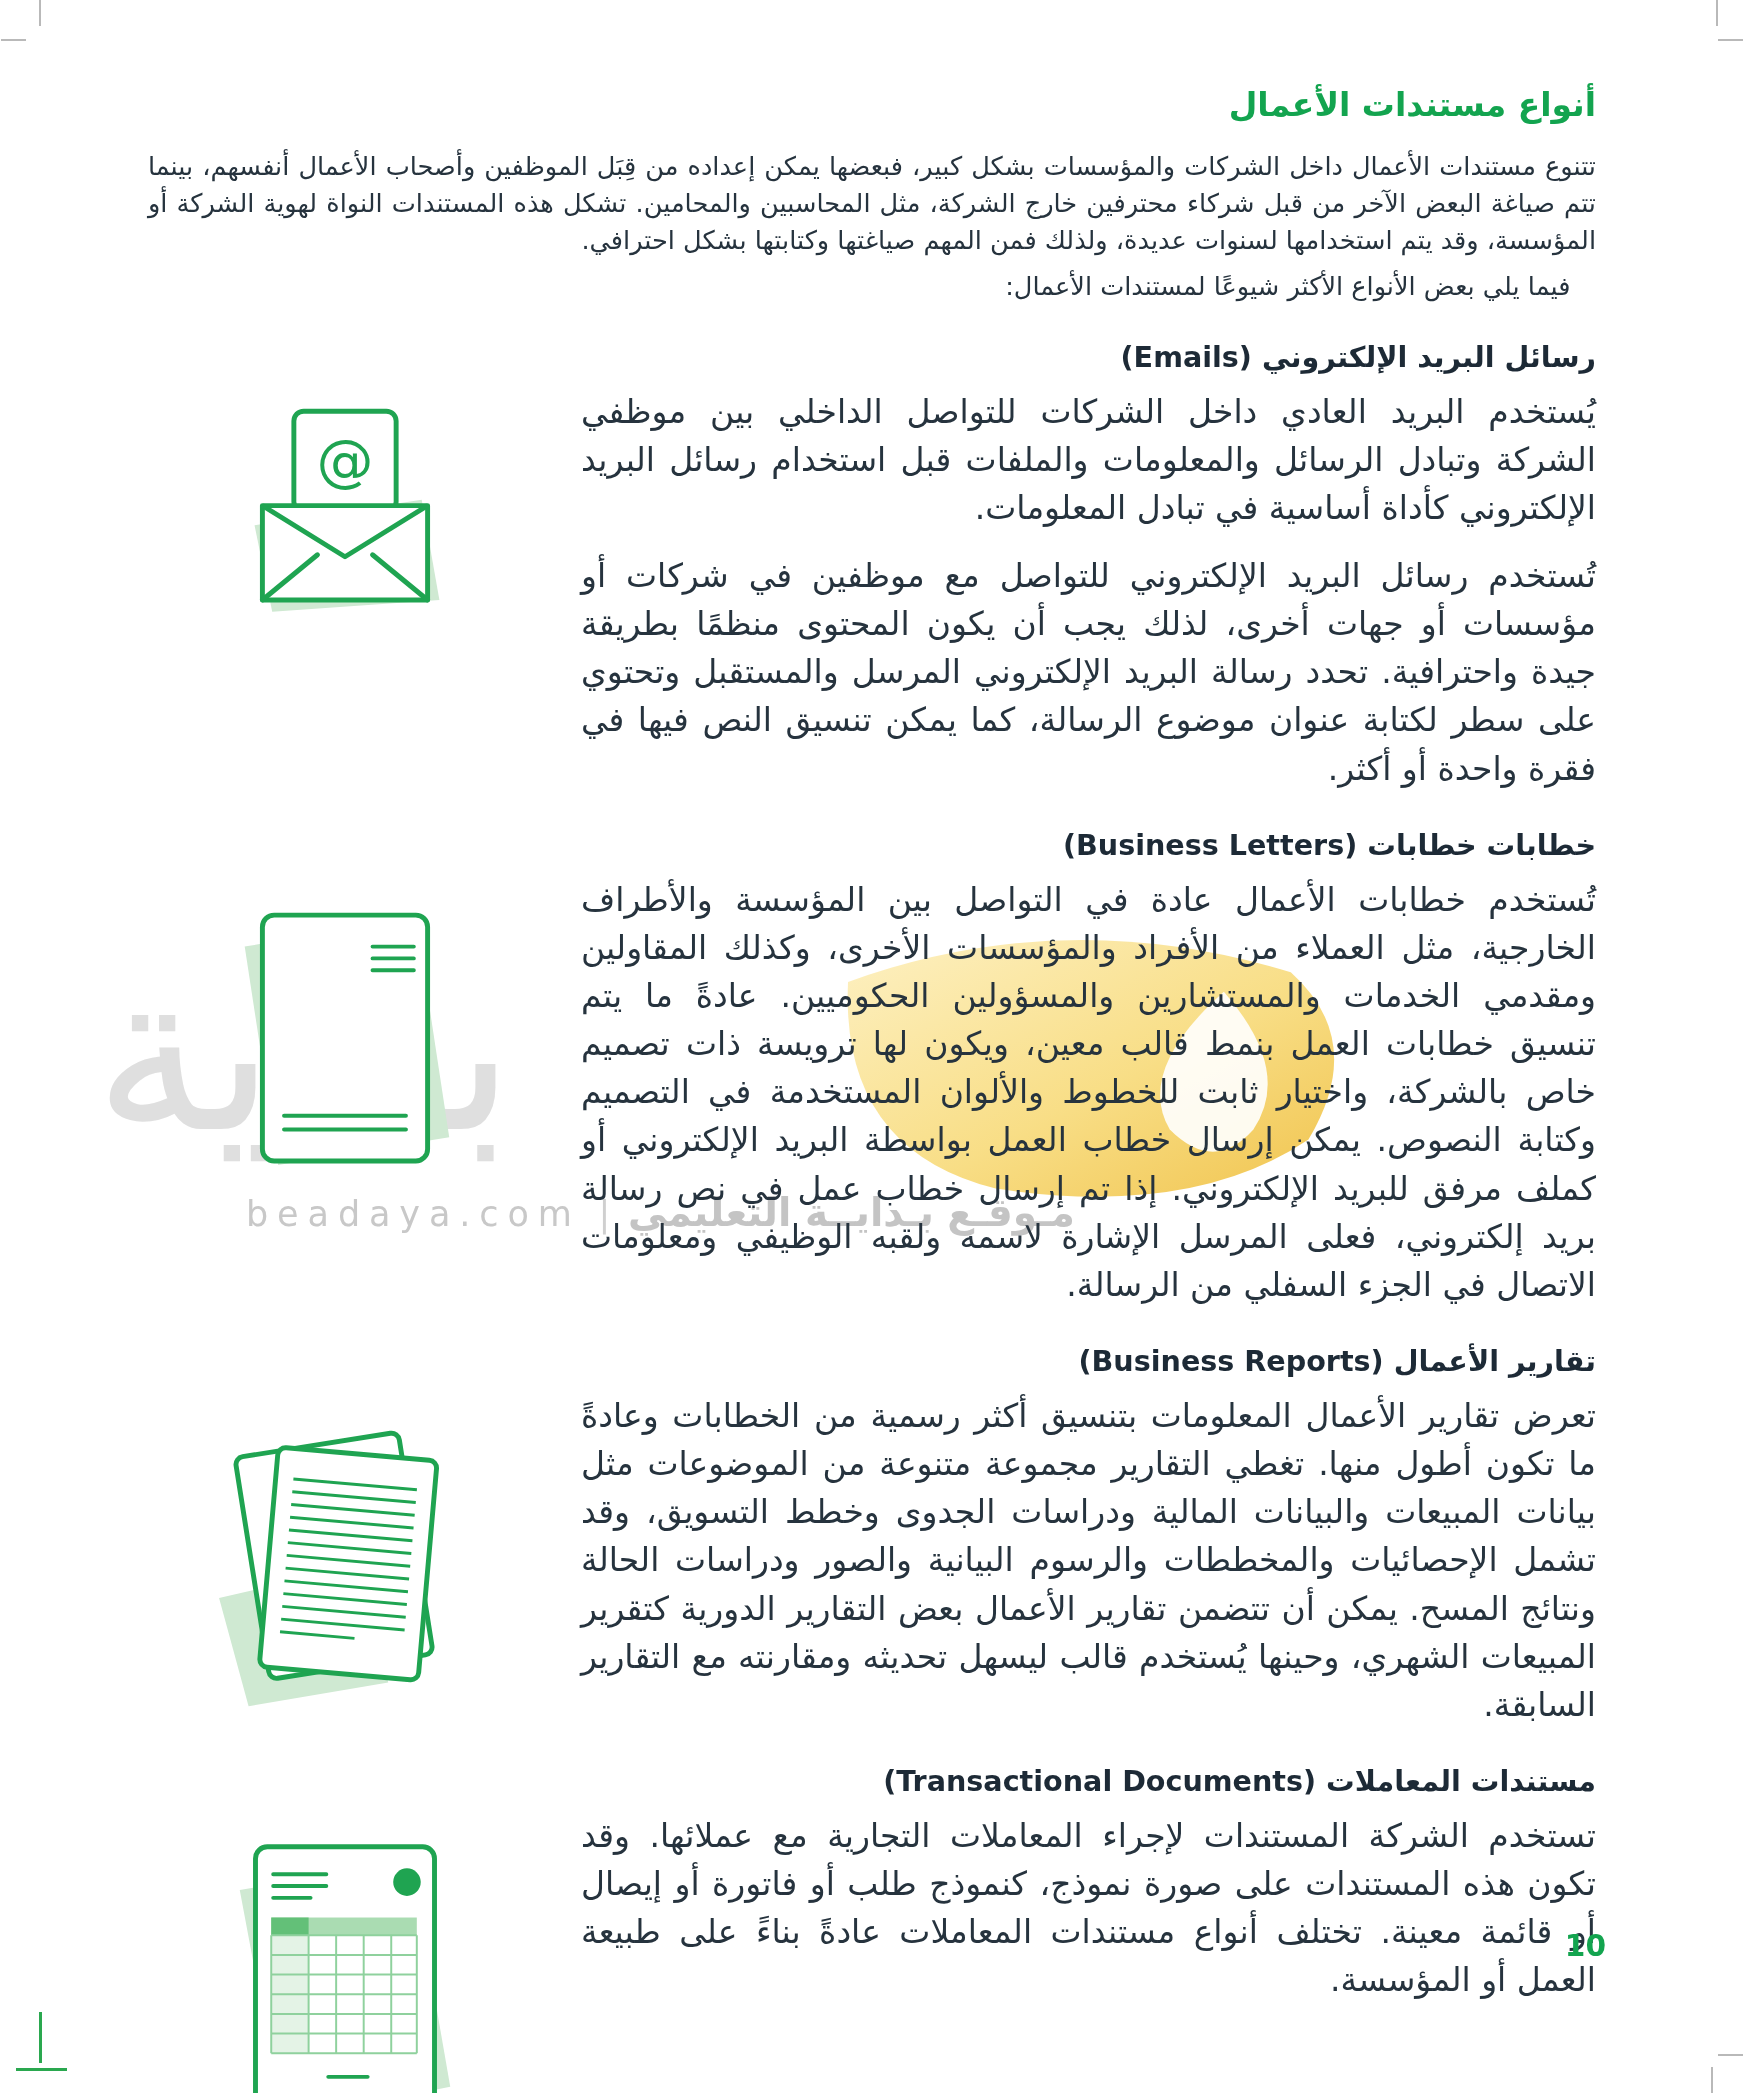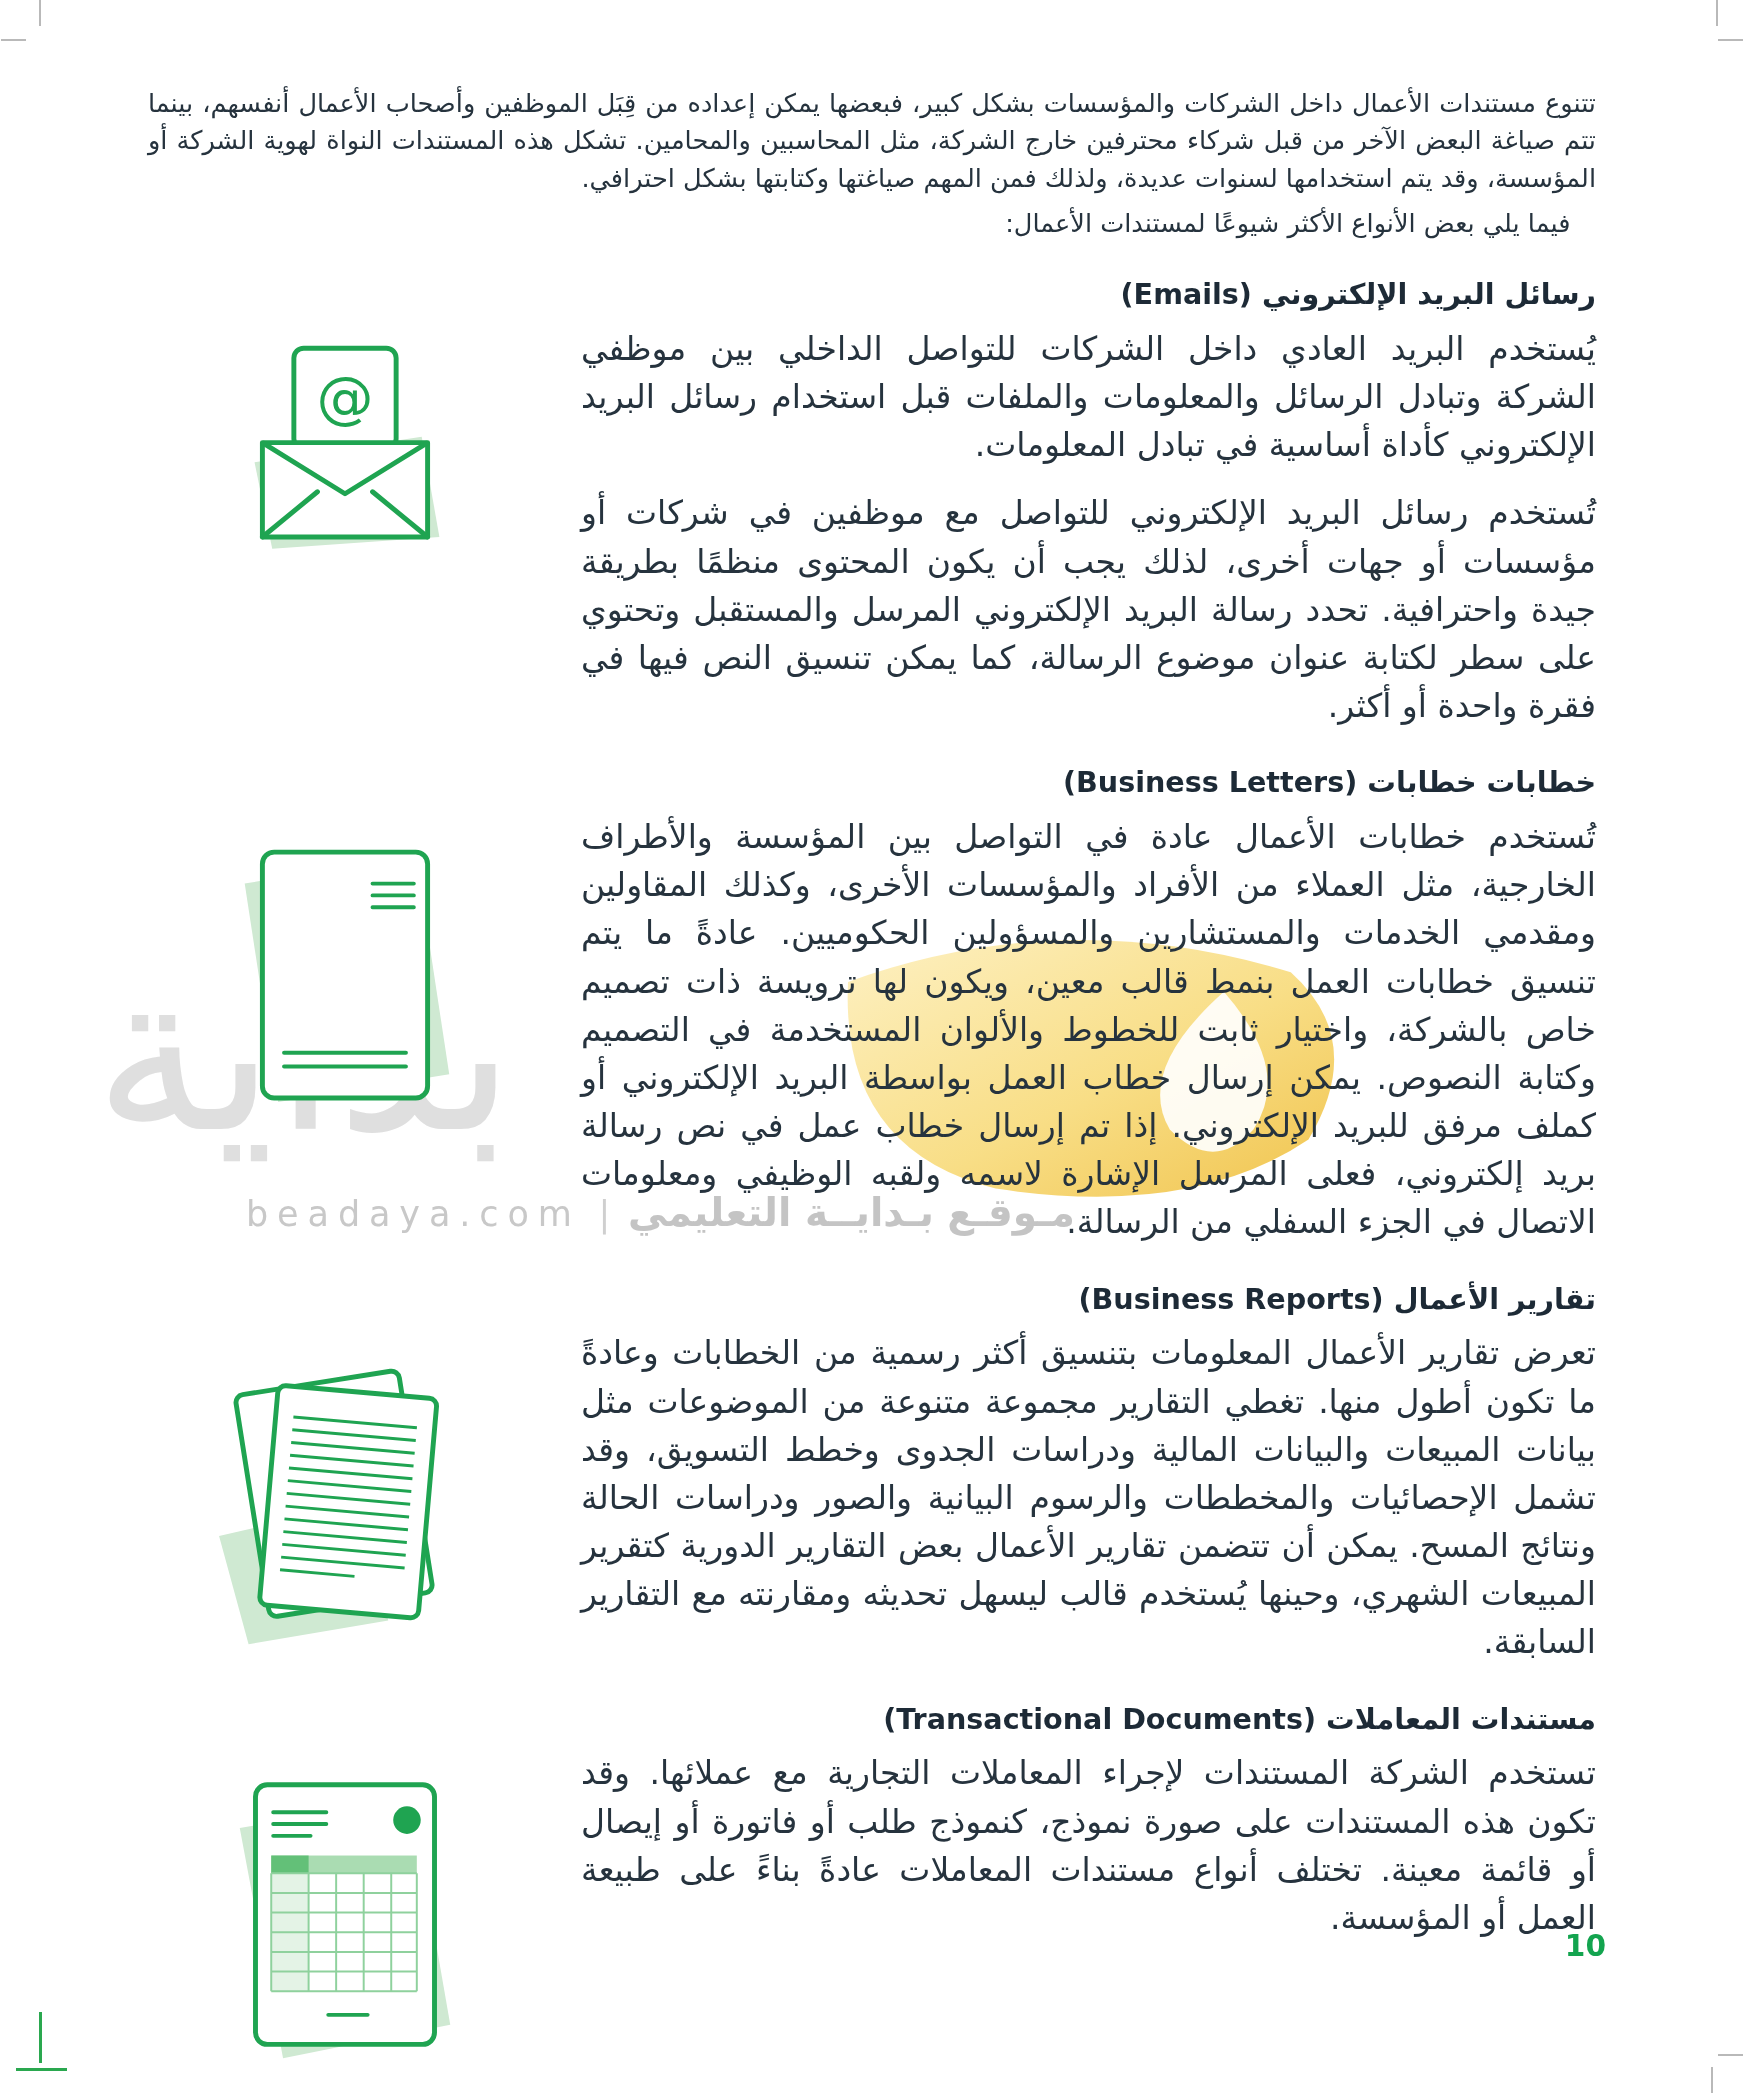--- a/index.html
+++ b/index.html
@@ -68,20 +68,21 @@
   <path d="M30,62 Q250,-18 480,52 Q558,122 498,222 Q380,302 180,272 Q22,232 30,62 Z" fill="url(#fg)" opacity="0.85"></path>
   <path d="M412,72 Q482,152 442,212 Q402,257 357,212 Q322,152 412,72 Z" fill="#ffffff" opacity="0.9"></path>
 </svg>
 
 <div class="wm-line">
   <span class="wm-latin">beadaya.com</span><span class="wm-sep">|</span><span class="wm-ar">مـوقـع بـدايــة التعليمي</span>
 </div>
 
 <div class="content">
 
+  <h1 class="title">أنواع مستندات الأعمال</h1>
 
   <p class="intro-p">تتنوع مستندات الأعمال داخل الشركات والمؤسسات بشكل كبير، فبعضها يمكن إعداده من قِبَل الموظفين وأصحاب الأعمال أنفسهم، بينما تتم صياغة البعض الآخر من قبل شركاء محترفين خارج الشركة، مثل المحاسبين والمحامين. تشكل هذه المستندات النواة لهوية الشركة أو المؤسسة، وقد يتم استخدامها لسنوات عديدة، ولذلك فمن المهم صياغتها وكتابتها بشكل احترافي.</p>
   <p class="intro-p lead">فيما يلي بعض الأنواع الأكثر شيوعًا لمستندات الأعمال:</p>
 
   <section class="section">
     <div class="sec-text">
       <h2 class="sec-heading">
         <span>رسائل البريد الإلكتروني</span>
         <span class="en">(Emails)</span>
       </h2>

